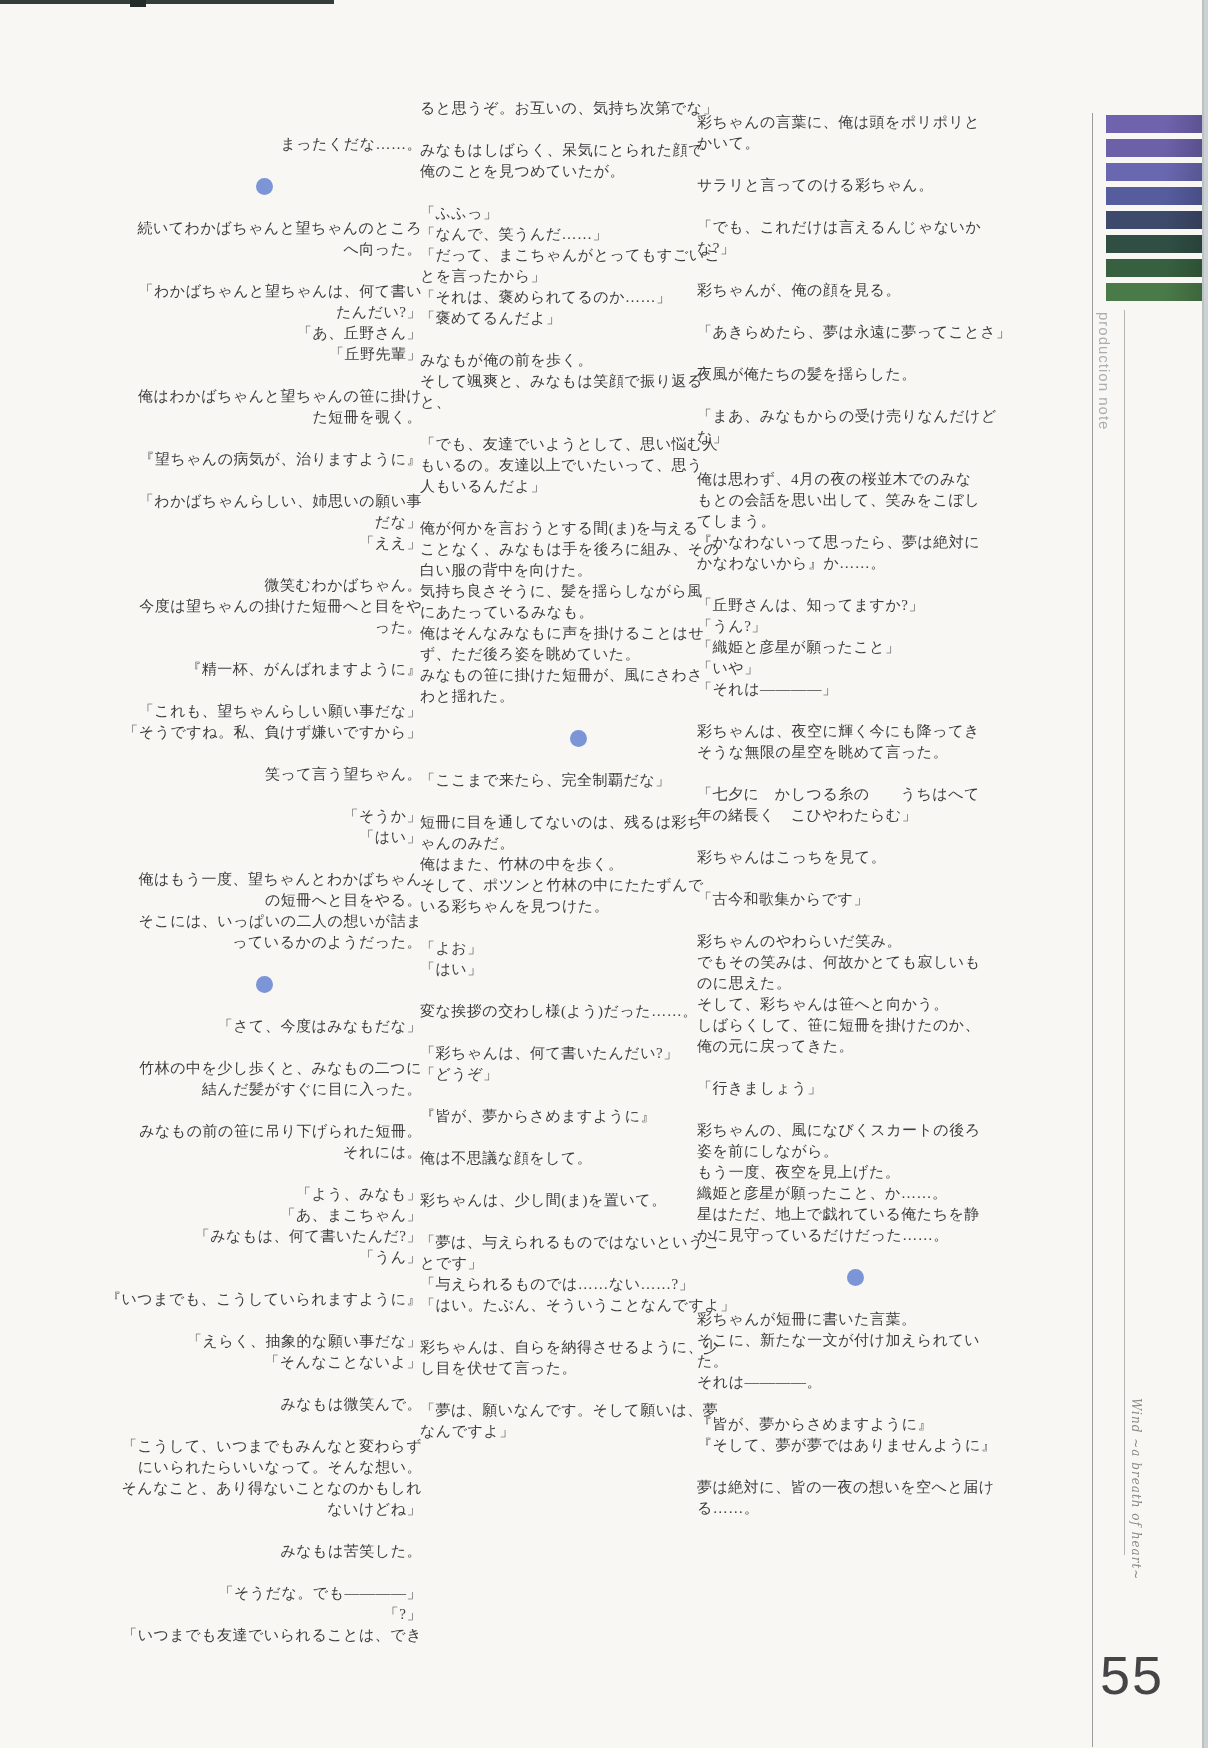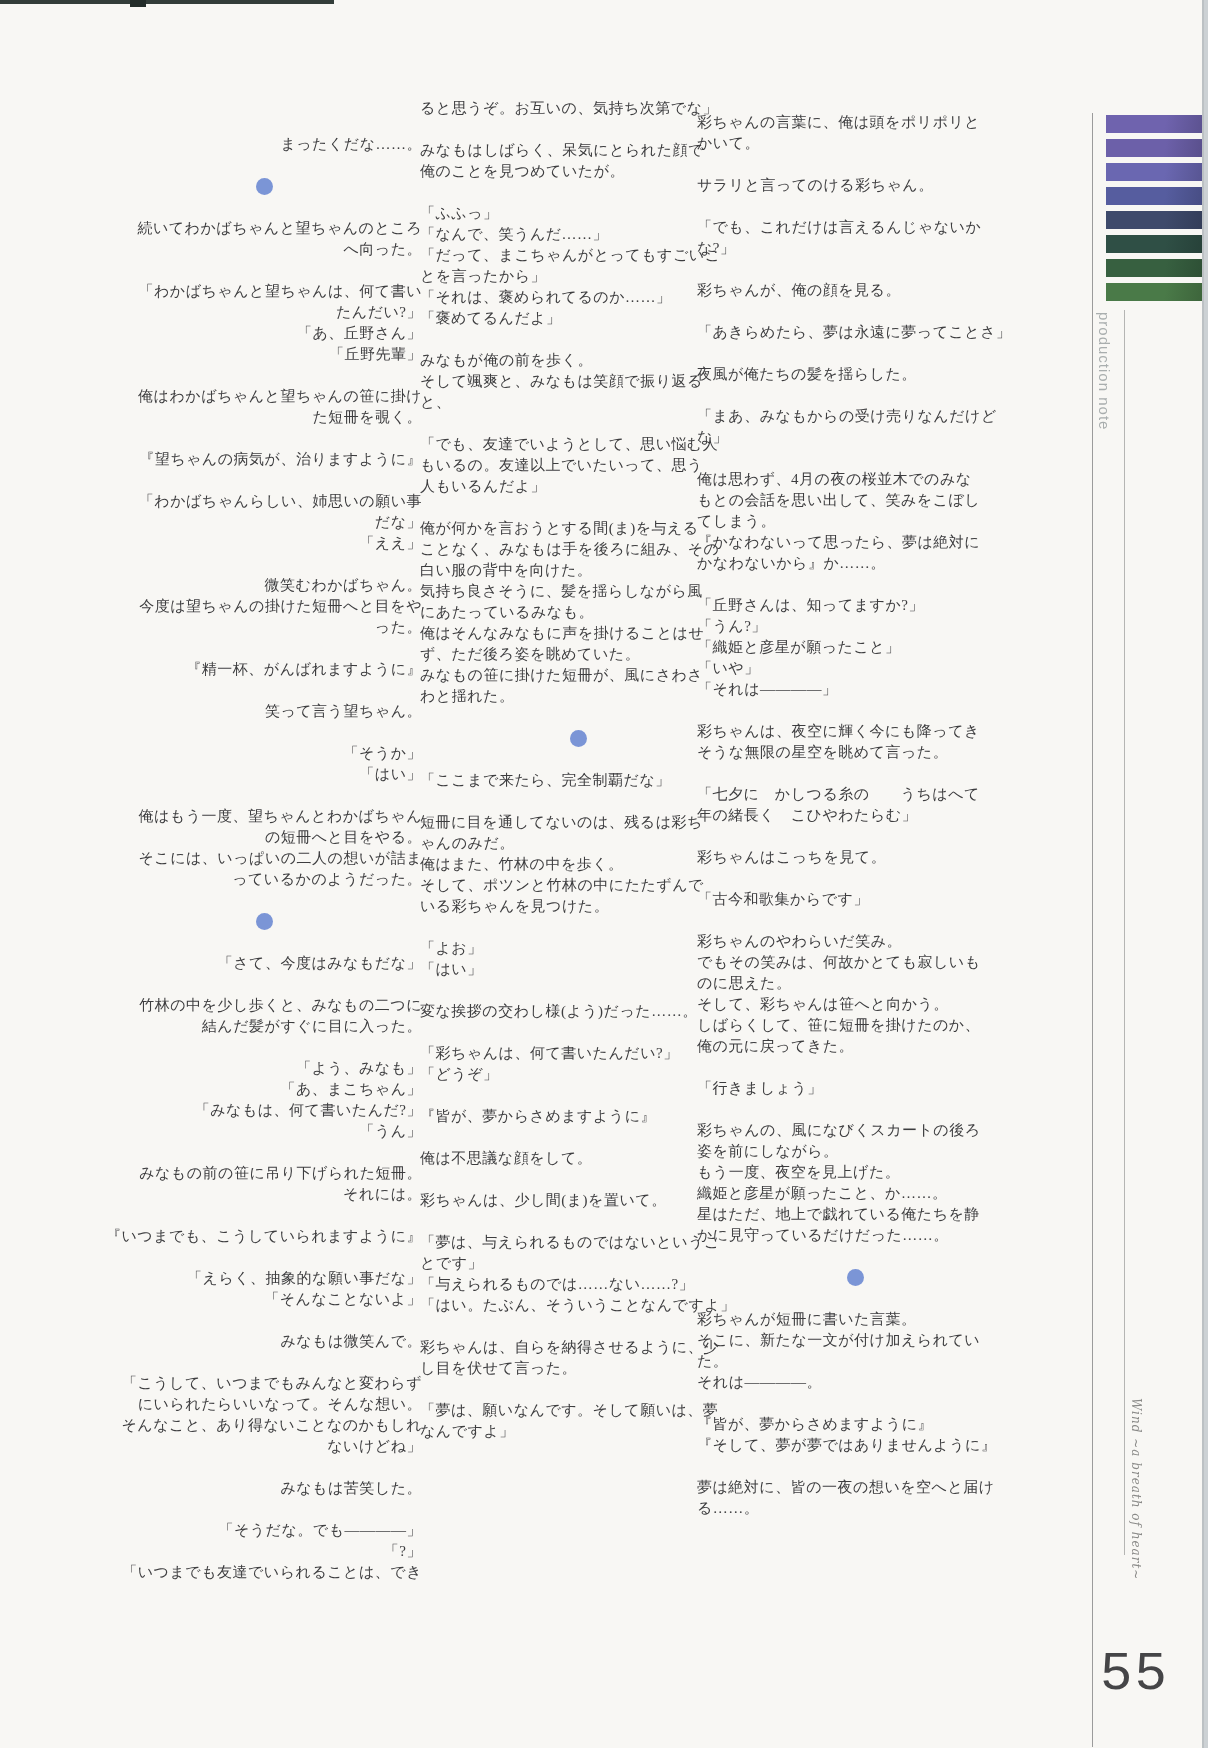--- a/index.html
+++ b/index.html
@@ -24,21 +24,21 @@
   .bars{position:absolute;left:1106px;top:115px;width:98px;}
   .bar{width:98px;height:18px;margin-bottom:6px;}
   .pn-text{position:absolute;left:1096px;top:312px;writing-mode:vertical-rl;
            font-family:"Liberation Sans","DejaVu Sans",sans-serif;font-size:15px;
            color:#a9aeae;letter-spacing:1px;}
   .pn-rule{position:absolute;left:1124px;top:310px;width:1px;height:1245px;background:#b5b5b3;}
   .wind{position:absolute;left:1129px;top:1398px;writing-mode:vertical-rl;
         font-family:"DejaVu Serif","Liberation Serif",serif;font-style:italic;
         font-size:12px;color:#8a8a88;letter-spacing:1px;}
   .pageno{position:absolute;left:1100px;top:1648px;
-          font-family:Liberation Mono, monospace;font-weight:300;
+          font-family:Liberation Sans, sans-serif;font-weight:300;
           font-size:54px;color:#454547;letter-spacing:2px;line-height:1;}
   .page-edge{position:absolute;left:1204px;top:0;width:4px;height:1748px;background:#ccd1d4;}
   .page-edge-line{position:absolute;left:1202px;top:0;width:2px;height:1748px;background:#bcc1c4;}
 </style>
 </head>
 <body>
 
 <div class="page">
   <div class="top-mark"></div>
   <div class="top-nub"></div>
@@ -57,39 +57,41 @@
       <p>俺はわかばちゃんと望ちゃんの笹に掛け
 た短冊を覗く。</p>
       <p>『望ちゃんの病気が、治りますように』</p>
       <p>「わかばちゃんらしい、姉思いの願い事
 だな」
 「ええ」</p>
       <p>微笑むわかばちゃん。
 今度は望ちゃんの掛けた短冊へと目をや
 った。</p>
       <p>『精一杯、がんばれますように』</p>
+      <p>「これも、望ちゃんらしい願い事だな」
+「そうですね。私、負けず嫌いですから」</p>
       <p>笑って言う望ちゃん。</p>
       <p>「そうか」
 「はい」</p>
       <p>俺はもう一度、望ちゃんとわかばちゃん
 の短冊へと目をやる。
 そこには、いっぱいの二人の想いが詰ま
 っているかのようだった。</p>
       <div class="dot-row">
         <span class="dot" style="background: rgb(123, 149, 214);"></span>
       </div>
       <p>「さて、今度はみなもだな」</p>
       <p>竹林の中を少し歩くと、みなもの二つに
 結んだ髪がすぐに目に入った。</p>
+      <p>みなもの前の笹に吊り下げられた短冊。
+それには。</p>
       <p>「よう、みなも」
 「あ、まこちゃん」
 「みなもは、何て書いたんだ?」
 「うん」</p>
-      <p>みなもの前の笹に吊り下げられた短冊。
-それには。</p>
       <p>『いつまでも、こうしていられますように』</p>
       <p>「えらく、抽象的な願い事だな」
 「そんなことないよ」</p>
       <p>みなもは微笑んで。</p>
       <p>「こうして、いつまでもみんなと変わらず
 にいられたらいいなって。そんな想い。
 そんなこと、あり得ないことなのかもしれ
 ないけどね」</p>
       <p>みなもは苦笑した。</p>
       <p>「そうだな。でも――――」

